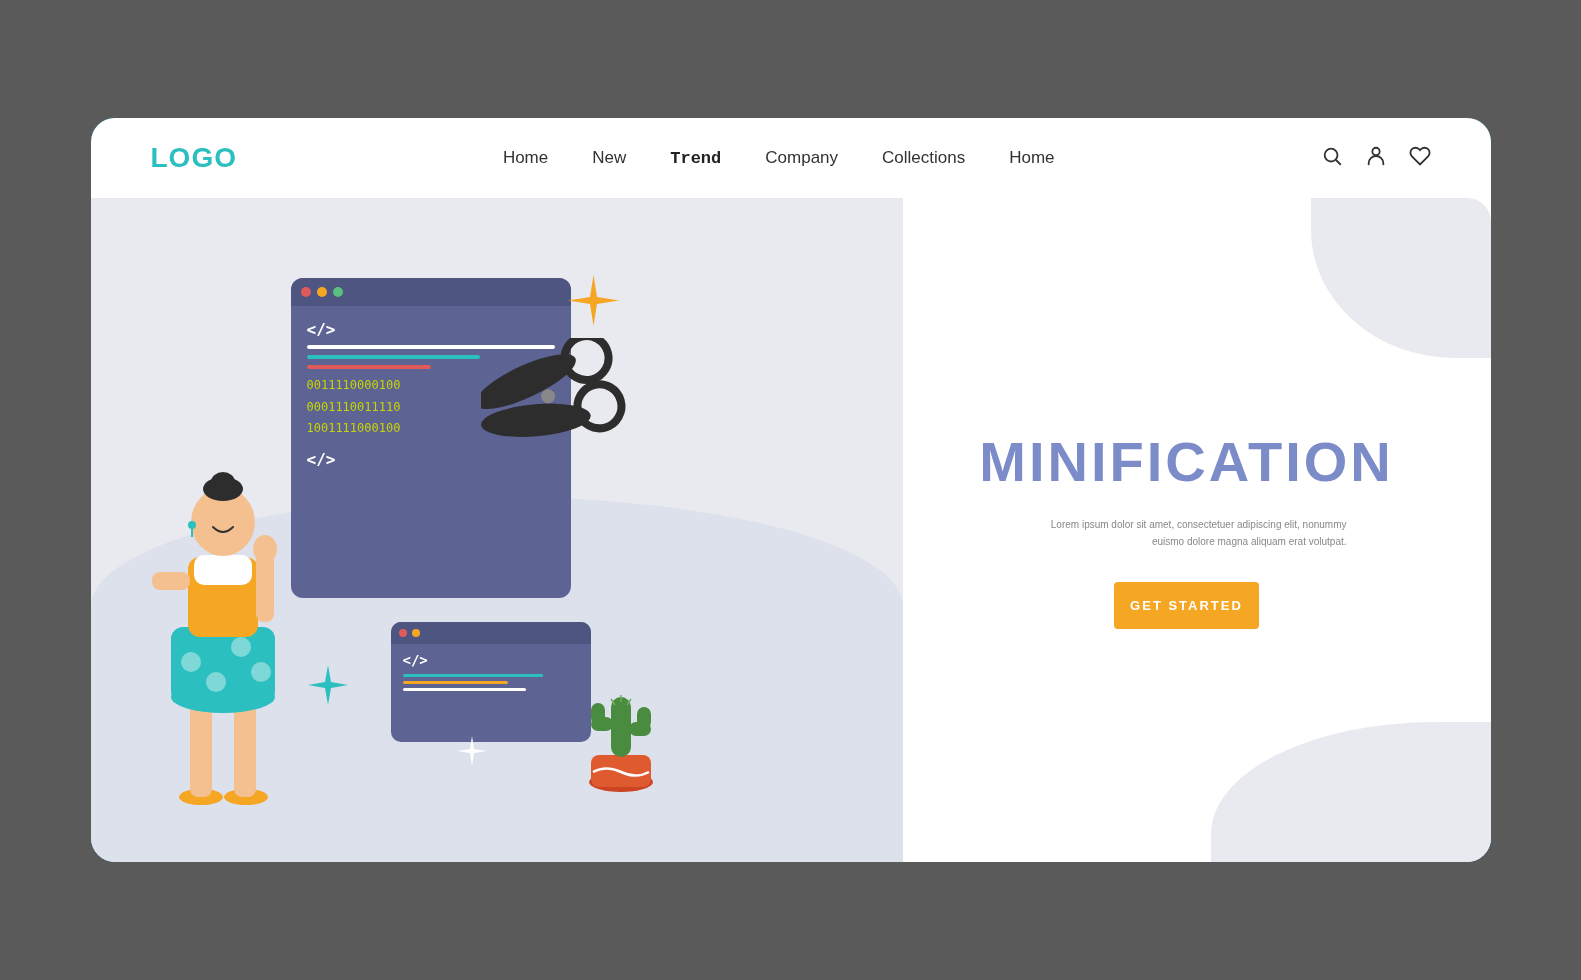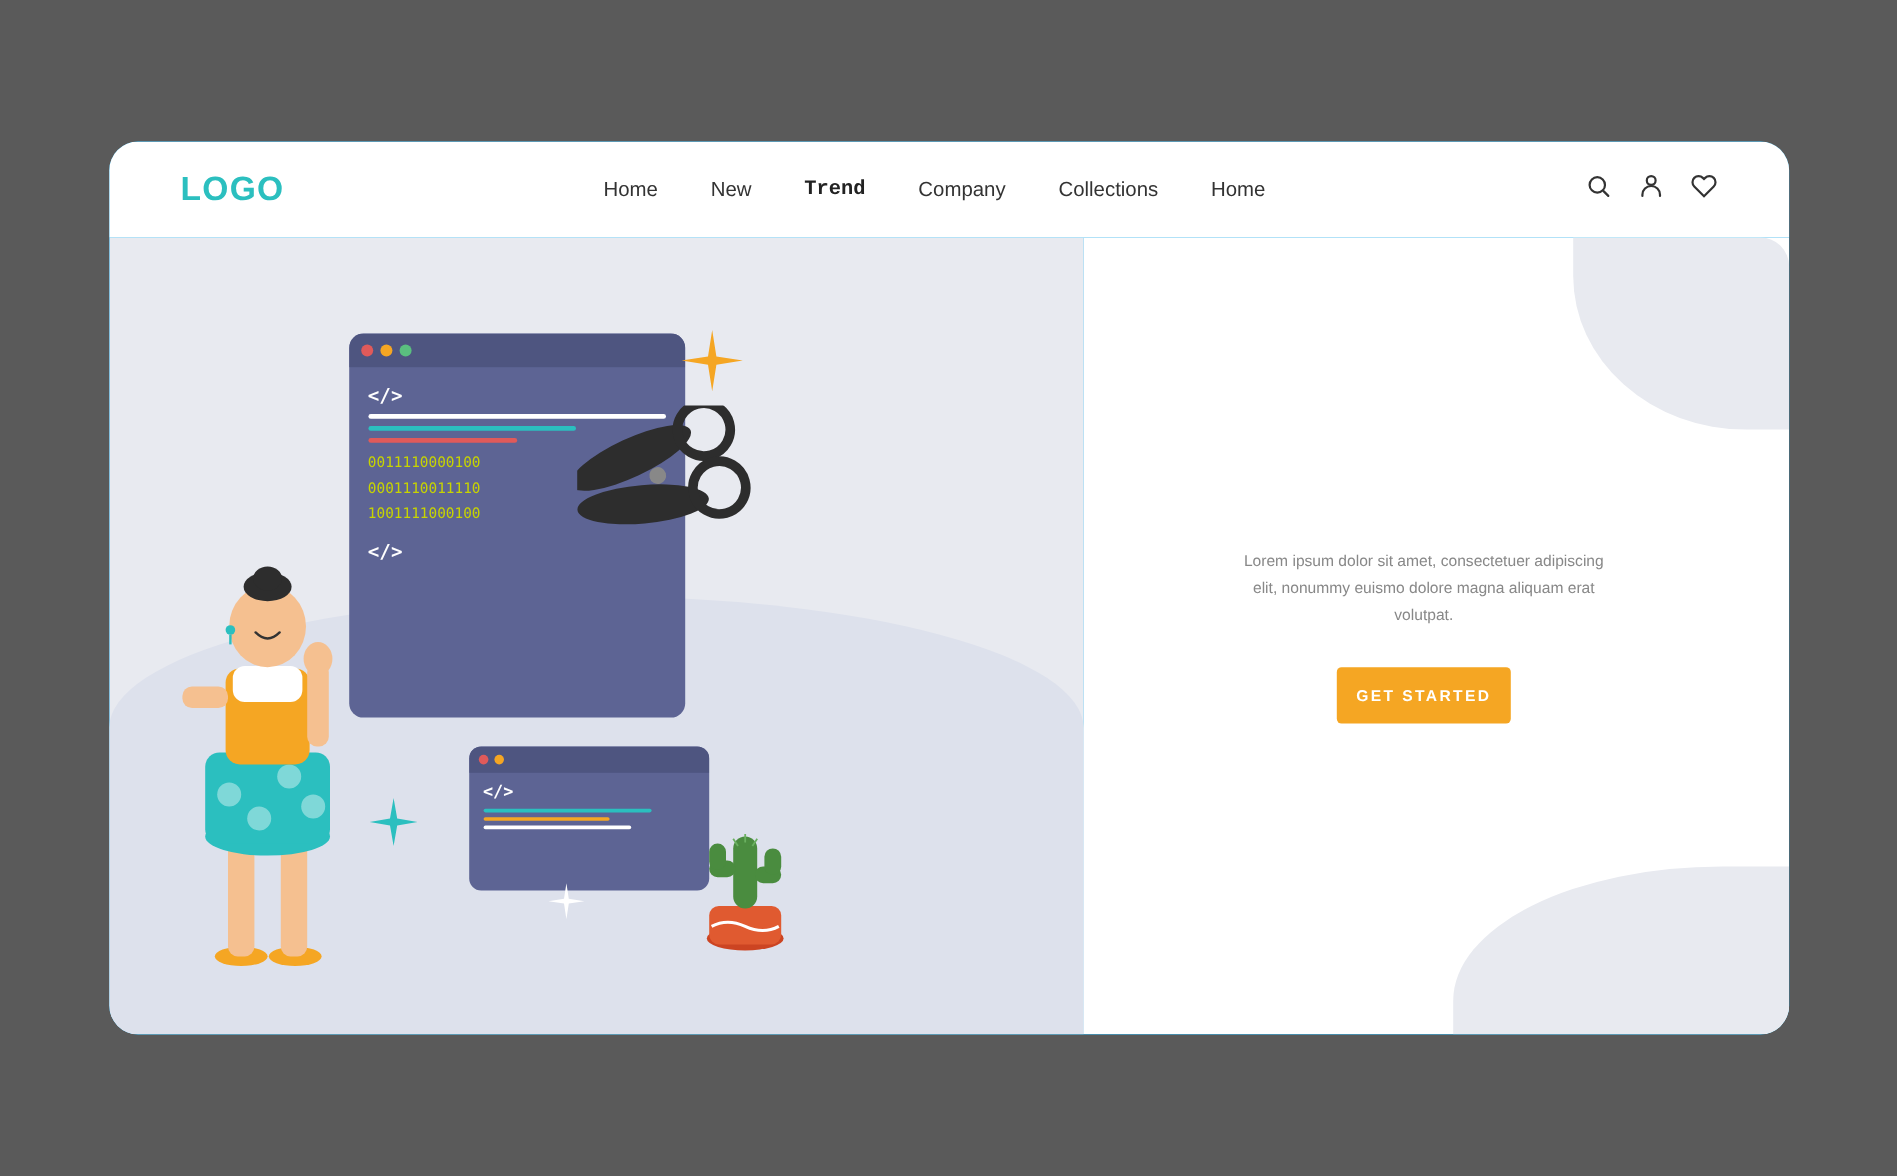--- a/index.html
+++ b/index.html
@@ -175,24 +175,24 @@
     
     .hero-title {
       font-size: 56px;
       font-weight: 900;
       color: #7b8cc8;
       letter-spacing: 3px;
       line-height: 1.1;
       margin-bottom: 24px;
     }
     .hero-description {
-      font-size: 13px;
+      font-size: 10px;
       color: #888;
       line-height: 1.7;
-      text-align: center;
+      text-align: right;
       max-width: 320px;
     }
     .cta-button {
       margin-top: 32px;
       background: #f5a623;
       color: #ffffff;
       border: none;
       padding: 16px 16px;
       font-size: 13px;
       font-weight: 700;
@@ -367,18 +367,19 @@
           <path d="M16 1 L18 14 L31 16 L18 18 L16 31 L14 18 L1 16 L14 14 Z" fill="#ffffff"></path>
         </svg>
 
       </div>
     </div>
 
     <div class="right-panel">
       <div class="blob-top-right"></div>
       <div class="blob-bottom-right"></div>
       <div class="right-content">
+        <h1 class="hero-title">MINIFICATION</h1>
         <p class="hero-description">Lorem ipsum dolor sit amet, consectetuer adipiscing elit, nonummy euismo dolore magna aliquam erat volutpat.</p>
         <button class="cta-button">GET STARTED</button>
       </div>
     </div>
   </div>
 </div>
 
 </body></html>

